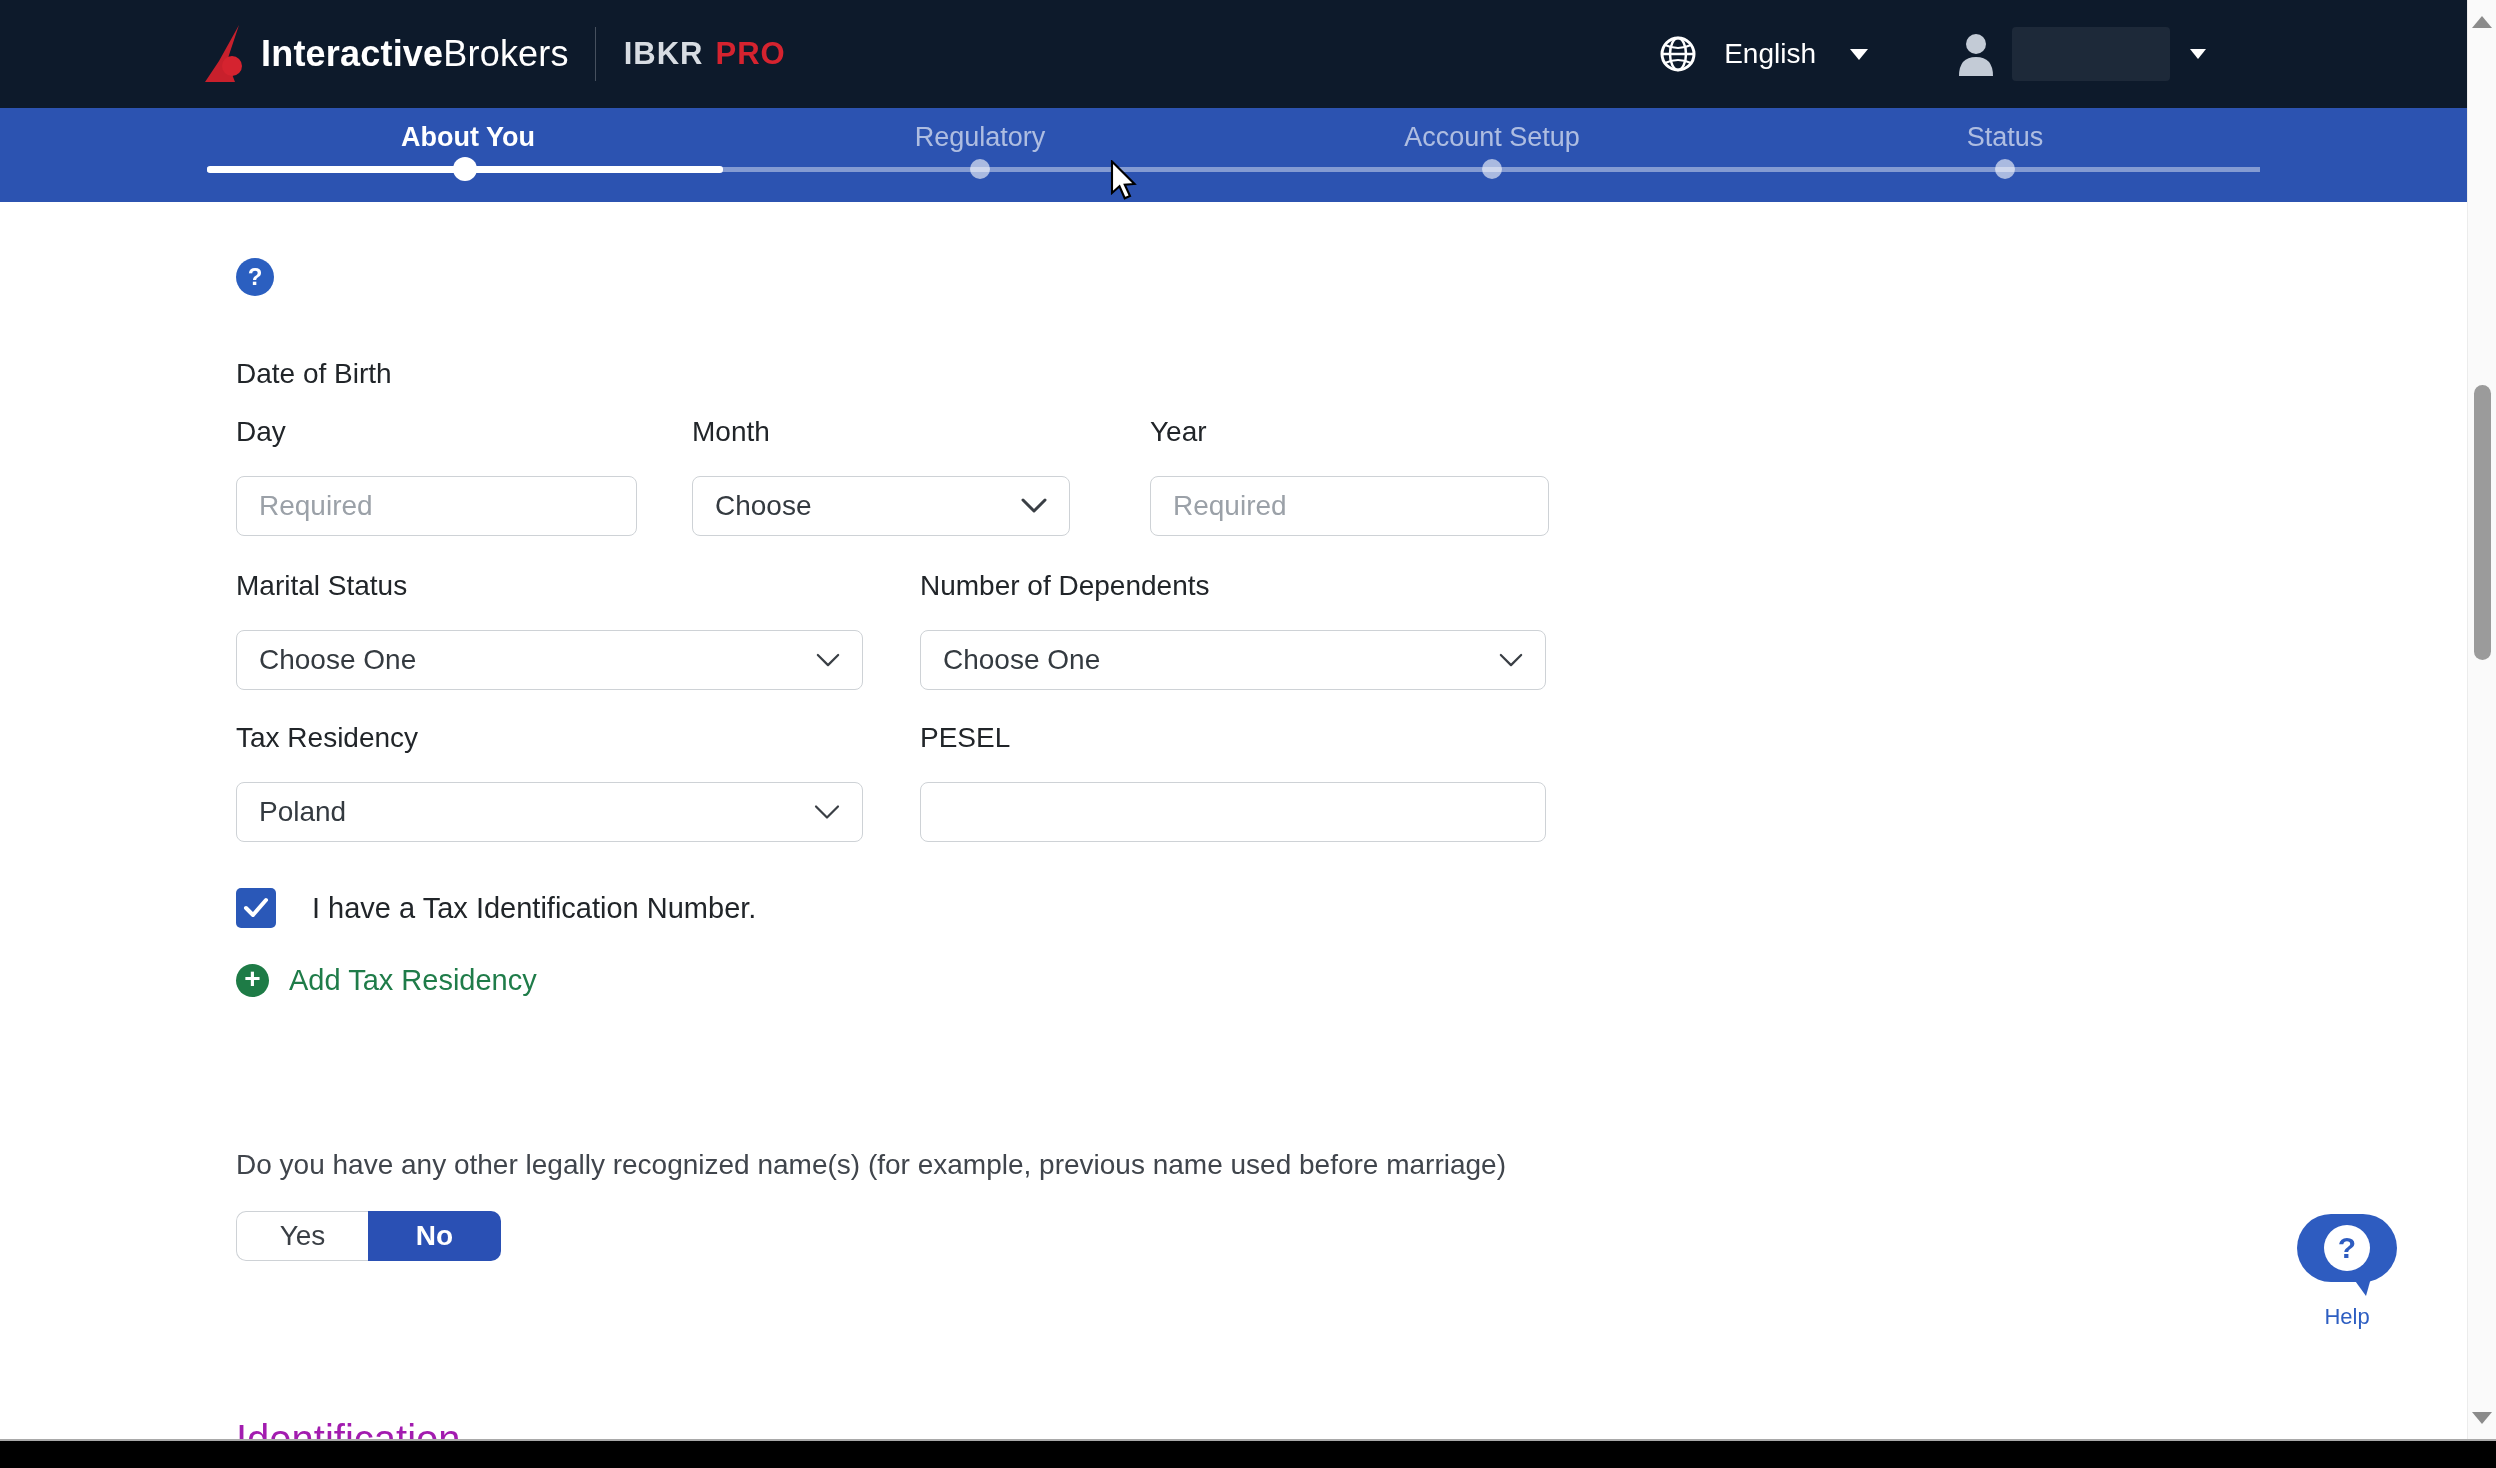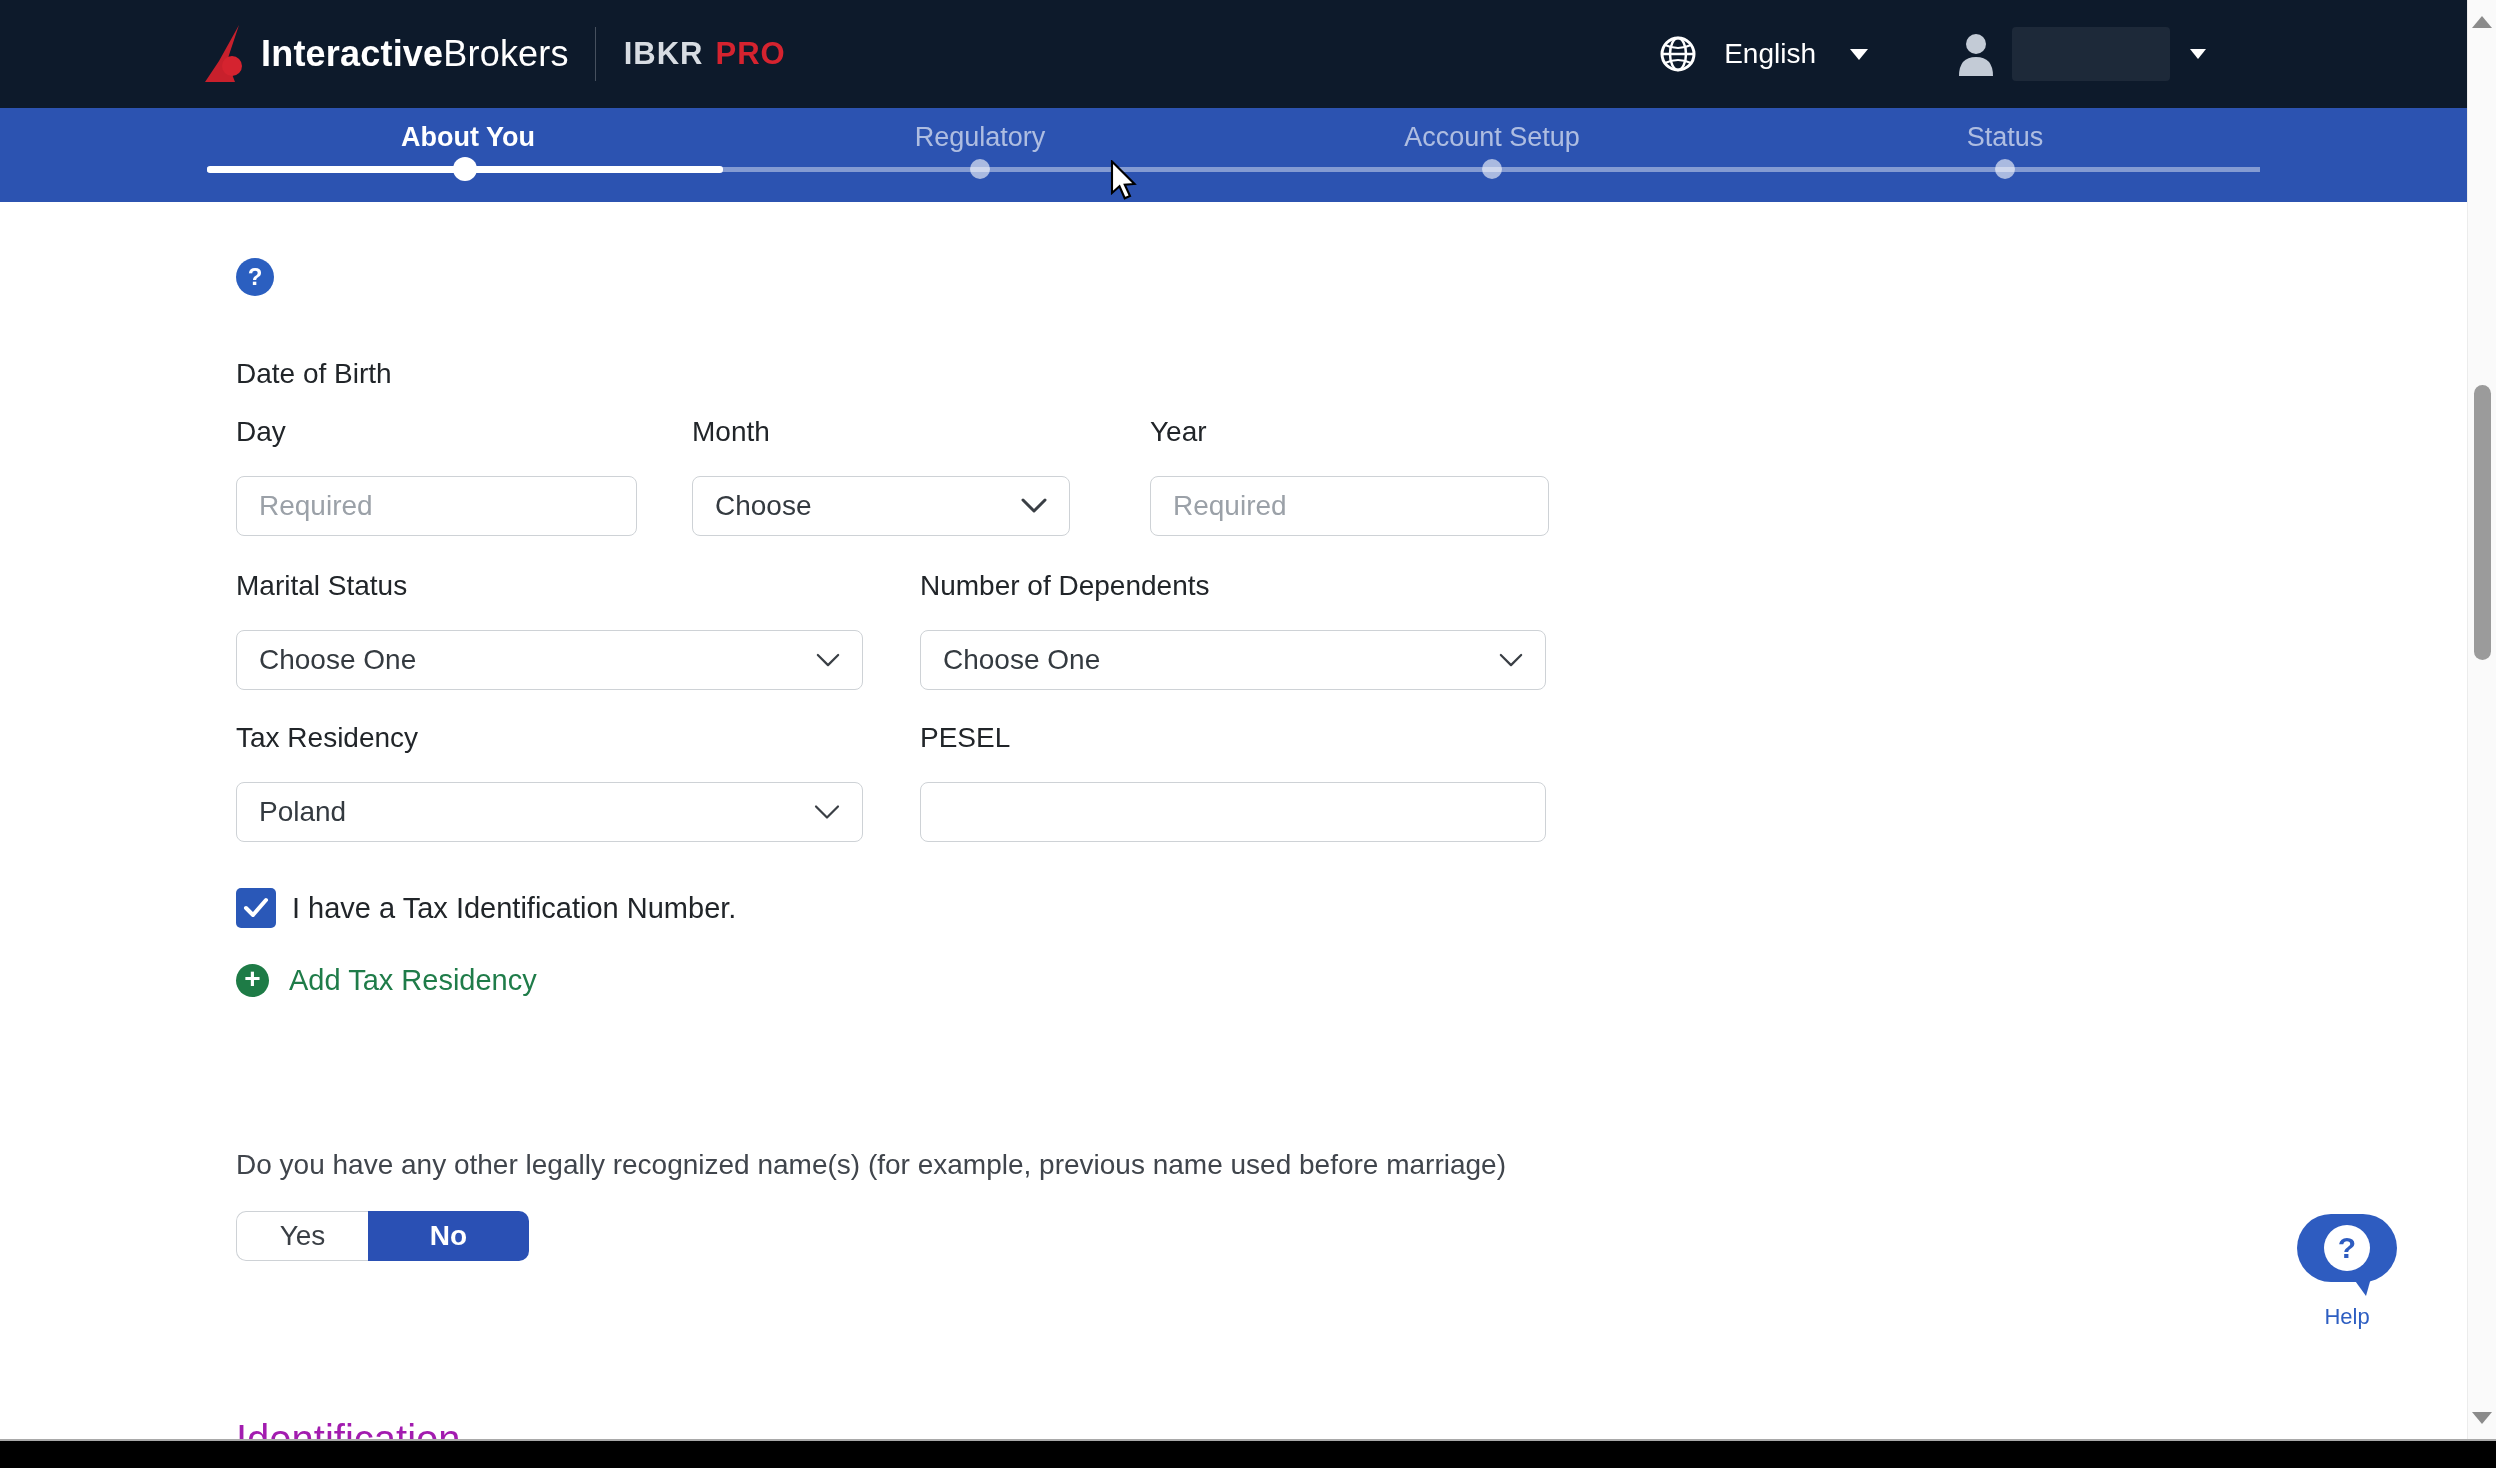--- a/index.html
+++ b/index.html
@@ -53,31 +53,31 @@
   .col-month { width:378px; margin-right:80px; }
   .col-year { width:399px; }
   .col-wide1 { width:627px; margin-right:57px; }
   .col-wide2 { width:626px; }
   .tbox { margin-top:30px; height:60px; width:100%; border:1px solid #ced2d6; border-radius:8px; font-size:28px; color:#343a40; padding:0 22px; background:#fff; font-family:"Liberation Sans", sans-serif; outline:none; display:block; }
   input.tbox::placeholder { color:#9ba1a8; opacity:1; }
   .select { margin-top:30px; height:60px; width:100%; border:1px solid #ced2d6; border-radius:8px; font-size:28px; color:#343a40; padding:0 22px; background:#fff; display:flex; align-items:center; justify-content:space-between; cursor:pointer; }
   .chev { flex:0 0 auto; }
   .row2 { margin-top:36px; }
   .row3 { margin-top:34px; }
-  .check-row { display:flex; align-items:center; gap:16px; margin-top:46px; cursor:pointer; }
+  .check-row { display:flex; align-items:center; gap:36px; margin-top:46px; cursor:pointer; }
   .checkbox { width:40px; height:40px; border-radius:5px; background:#2a58b8; display:flex; align-items:center; justify-content:center; }
   .check-label { font-size:29px; color:#212529; }
   .add-row { display:flex; align-items:center; gap:20px; margin-top:36px; cursor:pointer; }
   .plus-circle { width:33px; height:33px; border-radius:50%; background:#1e7b46; color:#fff; font-size:28px; font-weight:700; display:flex; align-items:center; justify-content:center; line-height:1; padding-bottom:3px; }
   .add-label { font-size:29px; color:#1f7c49; }
   .question { font-size:28px; color:#40454c; margin-top:150px; line-height:1.3; }
   .toggle { display:flex; margin-top:28px; }
   .toggle-btn { height:50px; display:flex; align-items:center; justify-content:center; font-size:28px; cursor:pointer; }
   .toggle-yes { width:132px; background:#fff; border:1px solid #ced2d6; border-right:none; border-radius:10px 0 0 10px; color:#3a3f45; }
-  .toggle-no { width:161px; background:#2a50b4; border-radius:0 10px 10px 0; color:#ffffff; font-weight:700; }
+  .toggle-no { width:133px; background:#2a50b4; border-radius:0 10px 10px 0; color:#ffffff; font-weight:700; }
   .section-title { font-size:40px; font-weight:400; color:#a21caf; margin-top:158px; line-height:1; }
   
   .help-widget { position:absolute; left:2295px; top:1214px; width:104px; text-align:center; cursor:pointer; z-index:20; }
   .help-bubble { position:relative; width:100px; height:68px; background:#2e5cc0; border-radius:34px; margin:0 auto; display:flex; align-items:center; justify-content:center; }
   .help-bubble:after { content:""; position:absolute; left:56px; bottom:-14px; width:0; height:0; border-left:13px solid transparent; border-right:5px solid transparent; border-top:18px solid #2e5cc0; }
   .help-inner { width:46px; height:46px; background:#fff; border-radius:50%; display:flex; align-items:center; justify-content:center; font-size:30px; font-weight:700; color:#2e5cc0; }
   .help-text { margin-top:22px; font-size:22px; color:#2d5ec2; }
   
   .scrollbar { position:absolute; right:0; top:0; width:29px; height:1439px; background:#fafafa; border-left:1px solid #ececec; z-index:30; }
   .sb-arrow { position:absolute; left:50%; transform:translateX(-50%); width:0; height:0; cursor:pointer; }

